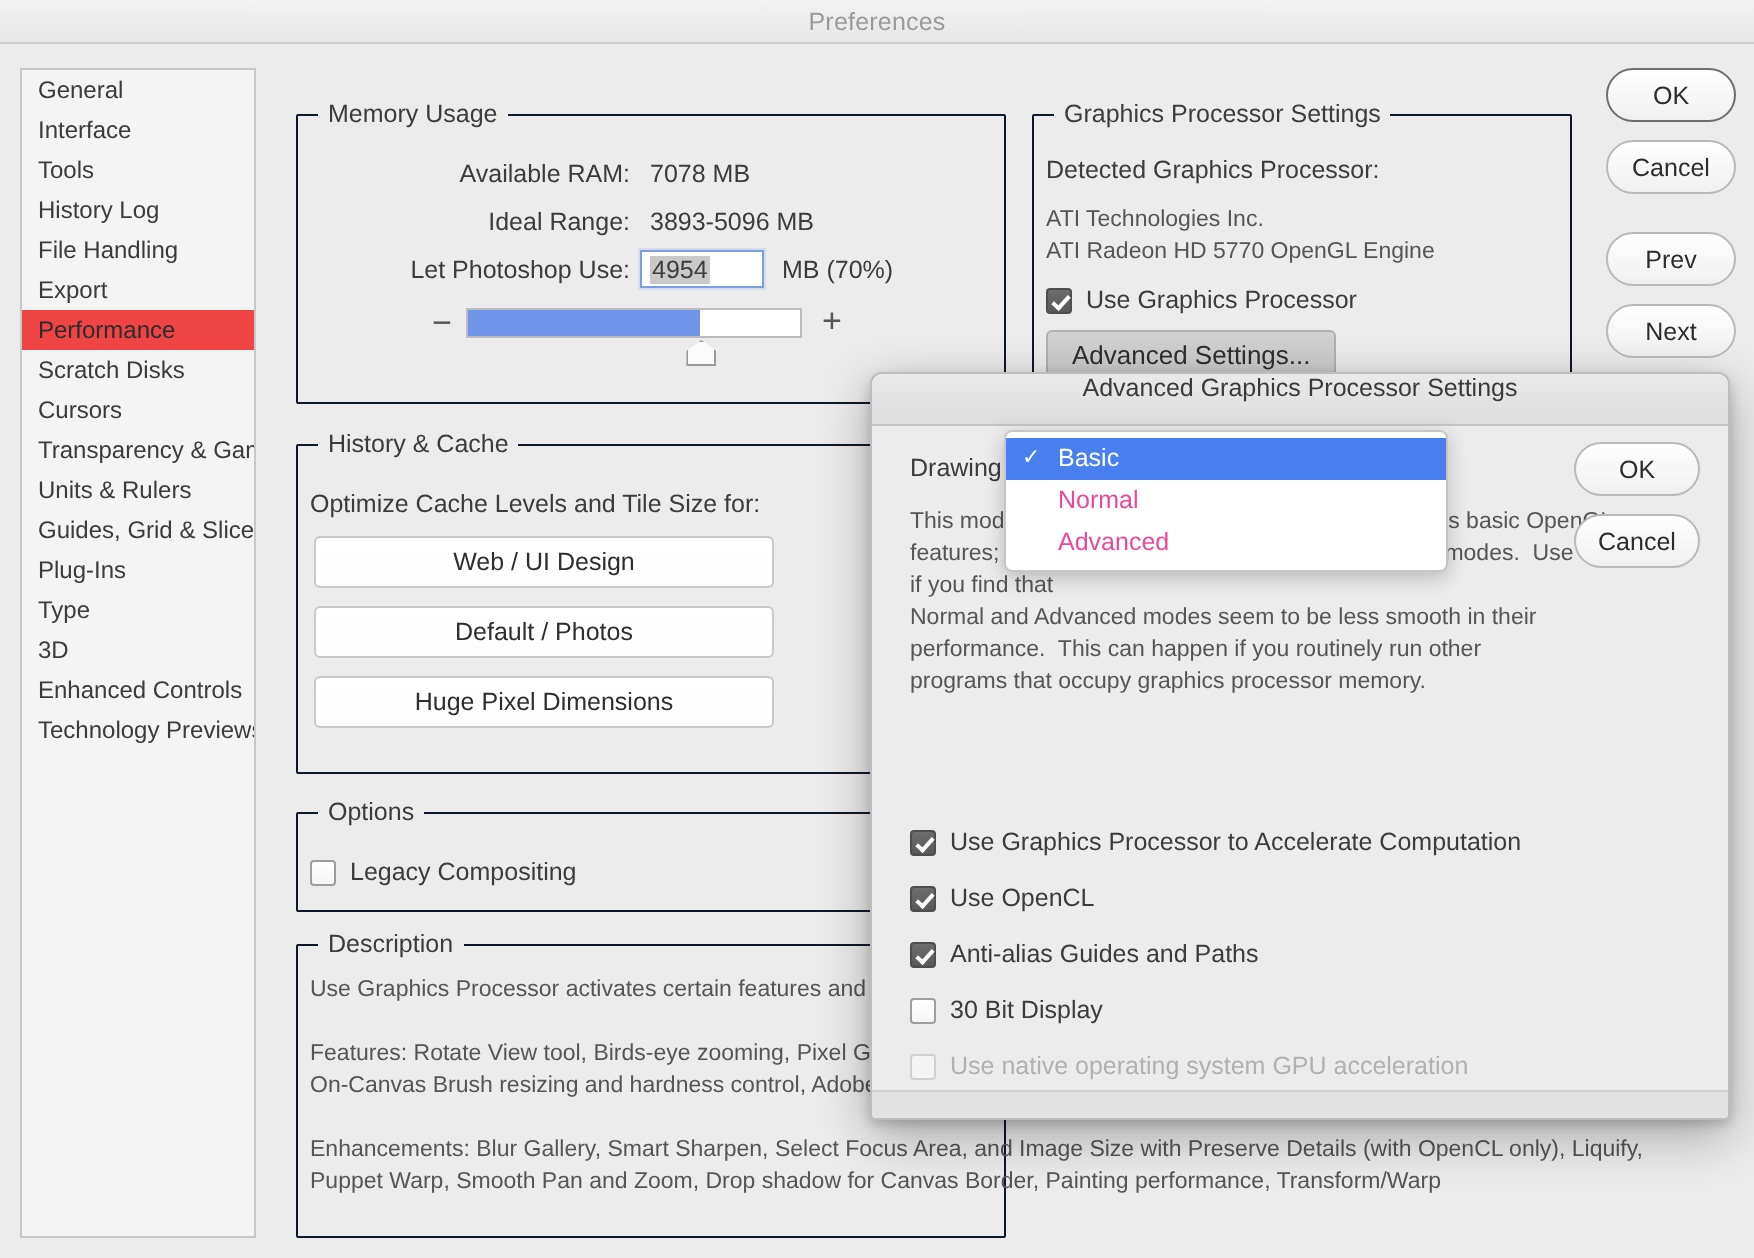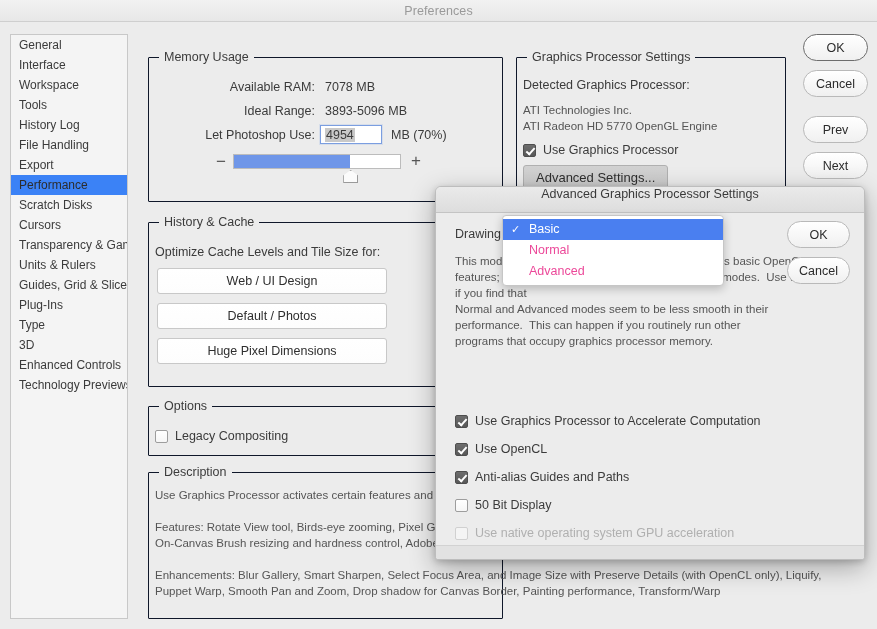--- a/index.html
+++ b/index.html
@@ -36,21 +36,21 @@
   .sidebar {
     position: absolute; left: 10px; top: 12px; width: 118px; height: 585px;
     background: #f4f4f4;
     border: 1px solid #c8c8c8;
     overflow: hidden;
   }
   .side-item {
     height: 20px; line-height: 20px; padding-left: 8px;
     font-size: 12px; color: #3b3b3b; white-space: nowrap;
   }
-  .side-item.selected { background: #3b82f6; color: #2c2c2c; }
+  .side-item.selected { background: #ef4444; color: #2c2c2c; }
 
   
   .group {
     position: absolute;
     border: 1px solid #0f172a;
     border-radius: 1px;
   }
   .group-legend {
     position: absolute; top: -8px; left: 10px;
     background: #ececec; padding: 0 5px;
@@ -272,21 +272,20 @@
 
   <div class="titlebar">
     <div class="titlebar-text">Preferences</div>
   </div>
 
   <div class="window-body">
 
     <div class="sidebar" id="sidebar">
         <div class="side-item">General</div>
         <div class="side-item">Interface</div>
-        <div class="side-item">Workspace</div>
         <div class="side-item">Tools</div>
         <div class="side-item">History Log</div>
         <div class="side-item">File Handling</div>
         <div class="side-item">Export</div>
         <div class="side-item selected">Performance</div>
         <div class="side-item">Scratch Disks</div>
         <div class="side-item">Cursors</div>
         <div class="side-item">Transparency &amp; Gamut</div>
         <div class="side-item">Units &amp; Rulers</div>
         <div class="side-item">Guides, Grid &amp; Slices</div>
@@ -394,21 +393,21 @@
         <div class="cb-row" style="left: 19px; top: 255px;">
           <span class="cb checked"></span>
           <span>Use OpenCL</span>
         </div>
         <div class="cb-row" style="left: 19px; top: 283px;">
           <span class="cb checked"></span>
           <span>Anti-alias Guides and Paths</span>
         </div>
         <div class="cb-row" style="left: 19px; top: 311px;">
           <span class="cb"></span>
-          <span>50 Bit Display</span>
+          <span>30 Bit Display</span>
         </div>
         <div class="cb-row disabled" style="left: 19px; top: 339px;">
           <span class="cb"></span>
           <span>Use native operating system GPU acceleration</span>
         </div>
       </div>
 
     <div class="modal-pill" style="top:34px;">OK</div>
     <div class="modal-pill" style="top:70px;">Cancel</div>
 

